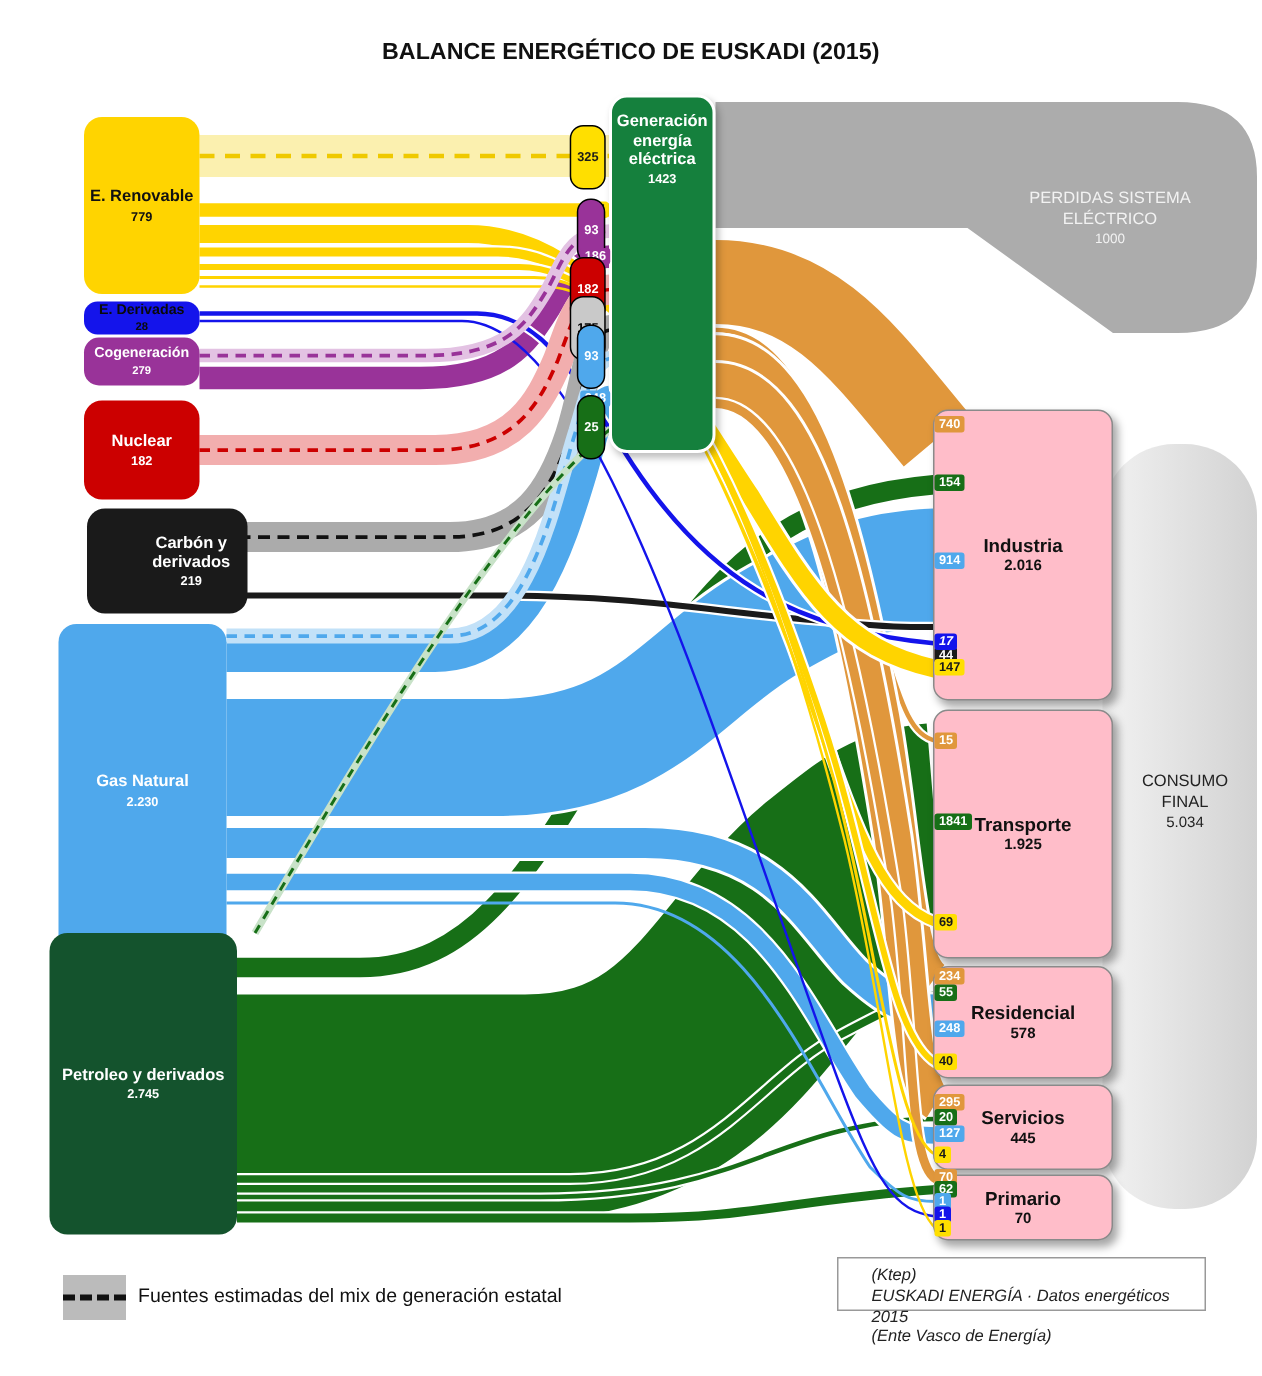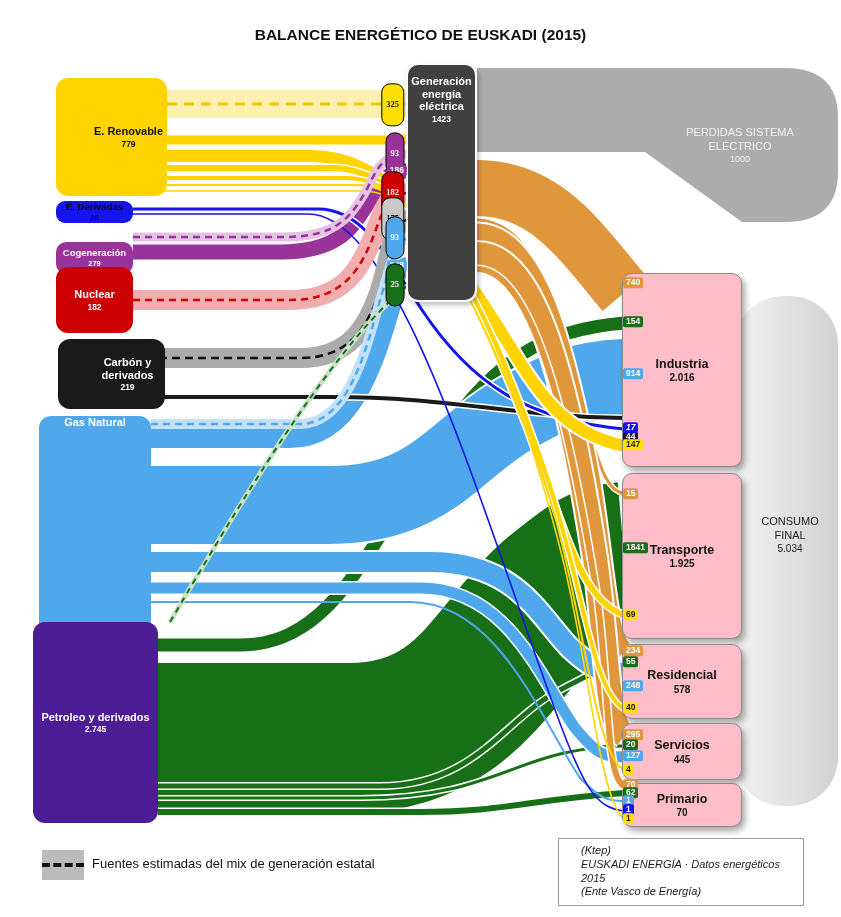--- a/index.html
+++ b/index.html
@@ -7,46 +7,46 @@
           font-family:"Liberation Sans",sans-serif;}
   svg.flows{position:absolute;left:0;top:0;z-index:1;}
   #title{position:absolute;left:0;top:26px;width:841px;text-align:center;
          font-size:15.5px;font-weight:bold;color:#111;z-index:4;}
   .node{position:absolute;z-index:2;display:flex;flex-direction:column;align-items:center;
         justify-content:center;text-align:center;border-radius:12px;}
   .node .lbl{font-weight:bold;font-size:11px;line-height:1.15;}
   .node .val{font-size:8.5px;font-weight:bold;margin-top:1px;}
   .tiny .lbl{font-size:9.5px;}
   .tiny .val{font-size:7.5px;margin-top:0;}
-  .gen{background:#404040;color:#fff;border:2.5px solid #fff;
+  .gen{background:#15803d;color:#fff;border:2.5px solid #fff;
        box-shadow:2px 3px 5px rgba(0,0,0,.25);}
   .pink{background:#FFBDC9;color:#111;border:1px solid #8a8a8a;border-radius:10px;
         box-shadow:3px 4px 6px rgba(0,0,0,.35);}
   .pink .lbl{font-size:12.5px;}
   .pink .val{font-size:10px;}
   .blobtxt{position:absolute;z-index:2;text-align:center;line-height:1.25;}
   .b{position:absolute;font-weight:bold;font-size:8.5px;line-height:1.1;padding:1px 3px;
      border-radius:2px;white-space:nowrap;z-index:5;}
   .b.right{transform:translate(0,-50%);}
   .b.genb{transform:translate(-100%,-50%);}
-  .oval{border:1.5px solid #000;border-radius:9px;padding:16px 4px;font-family:Liberation Serif, serif;}
+  .oval{border:1.5px solid #000;border-radius:9px;padding:16px 4px;}
   .c-y{background:#FFDF00;color:#1a1a1a;}
   .c-o{background:#E0973C;color:#fff;}
   .c-g{background:#176F17;color:#fff;}
   .c-lb{background:#4FA8EC;color:#fff;}
   .c-db{background:#1414EB;color:#fff;}
   .c-k{background:#1A1A1A;color:#fff;}
   .c-p{background:#993399;color:#fff;}
   .c-r{background:#CC0000;color:#fff;}
   .c-gy{background:#C9C9C9;color:#000;}
   #legend-swatch{position:absolute;left:42px;top:850px;width:42px;height:30px;background:#BBB;
                  z-index:3;display:flex;align-items:center;}
   #legend-dash{width:100%;border-top:4px dashed #111;}
   #legend-label{position:absolute;left:92px;top:856px;font-size:13px;color:#111;z-index:3;}
-  #footer-box{position:absolute;left:558px;top:838px;width:246px;height:68px;border:1px solid #999;
+  #footer-box{position:absolute;left:558px;top:838px;width:246px;height:36px;border:1px solid #999;
               background:#fff;z-index:3;font-style:italic;font-size:11px;color:#222;
               padding:5px 0 0 22px;box-sizing:border-box;line-height:1.25;}
 </style>
 </head>
 <body>
 
 <div id="canvas">
 
   <div id="title">BALANCE ENERGÉTICO DE EUSKADI (2015)</div>
 
@@ -150,45 +150,45 @@
     <use href="#fl-182" stroke="#F2AEAE" stroke-width="20"></use>
     <use href="#fl-182" stroke="#CC0000" stroke-width="2.5" stroke-dasharray="7 5"></use>
     <use href="#fl-175" stroke="#ABABAB" stroke-width="20"></use>
     <use href="#fl-175" stroke="#111111" stroke-width="2.5" stroke-dasharray="8 5"></use>
     <use href="#fl-93g" stroke="#C2E1F8" stroke-width="10"></use>
     <use href="#fl-93g" stroke="#4FA8EC" stroke-width="2.5" stroke-dasharray="7 5"></use>
     <use href="#fl-25" stroke="#C8E2C8" stroke-width="5"></use>
     <use href="#fl-25" stroke="#176F17" stroke-width="2" stroke-dasharray="6 5"></use>
   </svg>
 
-  <div class="node" style="left:56px;top:78px;width:77px;height:118px;background:#FFD400;color:#111;padding-left:34px;">
+  <div class="node" style="left:56px;top:78px;width:77px;height:118px;background:#FFD400;color:#111;">
     <div class="lbl">E. Renovable</div>
     <div class="val">779</div>
   </div>
   <div class="node tiny" style="left:56px;top:201px;width:77px;height:22px;background:#1414EB;color:#0a0a0a;border-radius:9px;">
     <div class="lbl">E. Derivadas</div>
     <div class="val">28</div>
   </div>
-  <div class="node tiny" style="left:56px;top:242px;width:77px;height:32px;background:#993399;color:#fff;border-radius:10px;">
+  <div class="node tiny" style="left:56px;top:225px;width:77px;height:32px;background:#993399;color:#fff;border-radius:10px;">
     <div class="lbl">Cogeneración</div>
     <div class="val">279</div>
   </div>
   <div class="node" style="left:56px;top:267px;width:77px;height:66px;background:#CC0000;color:#fff;">
     <div class="lbl">Nuclear</div>
     <div class="val">182</div>
   </div>
   <div class="node" style="left:58px;top:339px;width:75px;height:70px;background:#1A1A1A;color:#fff;padding-left:32px;">
     <div class="lbl">Carbón y derivados</div>
     <div class="val">219</div>
   </div>
-  <div class="node" style="left:39px;top:416px;width:112px;height:222px;background:#4FA8EC;color:#fff;justify-content:space-between;">
+  <div class="node" style="left:39px;top:416px;width:112px;height:222px;background:#4FA8EC;color:#fff;">
     <div class="lbl">Gas Natural</div>
     <div class="val">2.230</div>
   </div>
-  <div class="node" style="left:33px;top:622px;width:125px;height:201px;background:#4c1d95;color:#fff;">
+  <div class="node" style="left:33px;top:622px;width:125px;height:201px;background:#14532d;color:#fff;">
     <div class="lbl">Petroleo y derivados</div>
     <div class="val">2.745</div>
   </div>
 
   <div class="node gen" style="left:406px;top:63px;width:71px;height:239px;justify-content:flex-start;padding-top:10px;box-sizing:border-box;">
     <div class="lbl">Generación energía eléctrica</div>
     <div class="val">1423</div>
   </div>
 
   <div class="blobtxt" style="left:660px;top:126px;width:160px;color:#F2F2F2;font-size:11px;">

